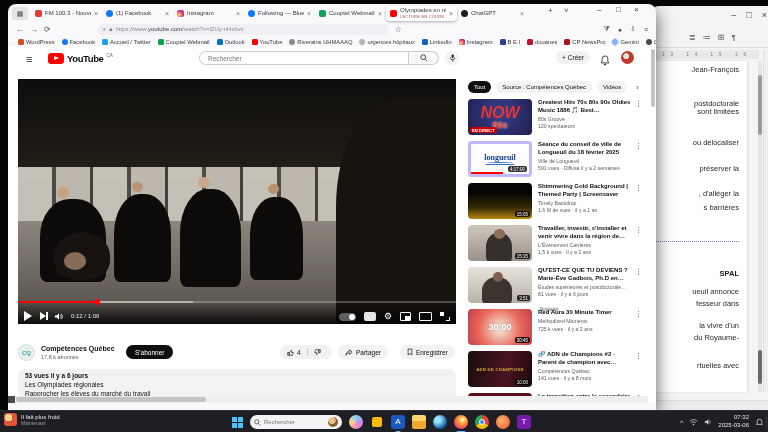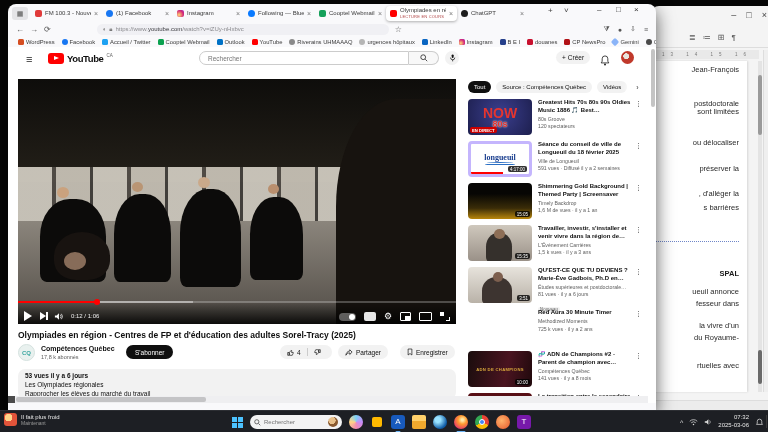--- a/index.html
+++ b/index.html
@@ -156,21 +156,21 @@
   .live-badge { position:absolute; left:2px; bottom:2px; background:#c00; color:#fff; font-size:4.2px; font-weight:bold;
                 padding:.5px 2px; border-radius:2px; }
   .watched { position:absolute; left:0; bottom:0; height:2px; width:55%; background:#f00; }
   .sg-tx { position:absolute; left:70px; top:0; width:94px; }
   .sg-title { font-size:6px; font-weight:bold; color:#0f0f0f; line-height:1.25; max-height:15px; overflow:hidden; }
   .sg-ch, .sg-meta { font-size:5.2px; color:#606060; margin-top:1.5px; white-space:nowrap; overflow:hidden; }
   .sg-new { display:inline-block; background:#f2f2f2; color:#606060; font-size:4.5px; padding:.5px 2px; border-radius:2px; margin-top:1px; }
   .kebab { position:absolute; right:2px; top:1px; color:#0f0f0f; font-size:7px; }
   .th-c { display:flex; flex-direction:column; align-items:center; justify-content:center; height:100%; }
   .thumb-0 { background:radial-gradient(circle at 50% 40%, #3b3f8f, #1d1f4e); }
-  .thumb-0 .now { color:#e5352f; font-weight:bold; font-size:14px; line-height:1; }
+  .thumb-0 .now { color:#e5352f; font-weight:bold; font-size:16px; font-style:italic; line-height:1; }
   .thumb-0 .y80 { color:#e5352f; font-weight:bold; font-size:9px; line-height:1; text-shadow:0 0 2px #fff; }
   .thumb-1 { background:#fff; border:3px solid #c4b5fd; }
   .thumb-1 .lg { color:#1b3f8f; font-size:8px; font-family:"Liberation Serif", serif; font-weight:bold; }
   .thumb-1 .wave { width:30px; height:4px; background:repeating-linear-gradient(#2a6fc4 0 1px, transparent 1px 2px); border-radius:50%; }
   .thumb-2 { background:linear-gradient(#070604 30%, #3a2c08 70%, #b8860b 100%); }
   .thumb-3 { background:linear-gradient(#cfc8bd, #9a9188); position:relative; }
   .thumb-3::after { content:""; position:absolute; left:18px; top:8px; width:26px; height:30px; background:#35302c; border-radius:45% 45% 20% 20%; }
   .thumb-3::before { content:""; position:absolute; left:26px; top:4px; width:11px; height:10px; background:#8d6e56; border-radius:50%; z-index:1; }
   .thumb-4 { background:linear-gradient(#e7e3dc, #b9b2a8); position:relative; }
   .thumb-4::after { content:""; position:absolute; left:14px; top:10px; width:30px; height:28px; background:#3d3430; border-radius:48% 48% 20% 20%; }
@@ -470,21 +470,20 @@
             <span class="c-auto"></span>
             <span class="c-cc"></span>
             <span class="c-gear">⚙</span>
             <span class="c-mini"></span>
             <span class="c-thea"></span>
             <span class="c-full"></span>
           </div>
         </div>
       </div>
 
-      <div class="v-title">Olympiades en région - Centres de FP et d'éducation des adultes Sorel-Tracy (2025)</div>
       <div class="ch-row">
         <div class="ch-avatar">CQ</div>
         <div class="ch-name">Compétences Québec</div>
         <div class="ch-subs">17,8 k abonnés</div>
         <div class="sub-btn">S'abonner</div>
         <div class="pill" style="left:262px;width:52px">
           <svg width="7" height="7" viewBox="0 0 10 10">
               <path d="M1 5h2v4H1zM3.5 9h4l1.5-3.2V5H6.5l.5-2.5L5.7 2 3.5 5z" fill="none" stroke="#0f0f0f" stroke-width=".9"></path>
             </svg>
           <span>4</span>
@@ -583,20 +582,26 @@
             <span class="badge-dur">3:51</span>
           </div>
           <div class="sg-tx"><div class="sg-title">QU'EST-CE QUE TU DEVIENS ? Marie-Ève Gadbois, Ph.D en…</div>
             <div class="sg-ch">Études supérieures et postdoctorale…</div>
             <div class="sg-meta">81 vues · il y a 6 jours</div>
             <span class="sg-new">Nouveau</span></div>
           <span class="kebab">⋮</span>
         </div>
 
         <div class="sg" style="top:232px">
+          <div class="sg-th thumb-5">
+            <div class="th-c">
+                <span class="timer">30:00</span>
+              </div>
+            <span class="badge-dur">30:45</span>
+          </div>
           <div class="sg-tx">
               <div class="sg-title">Red Aura 30 Minute Timer</div>
             <div class="sg-ch">Methodized Moments</div>
             <div class="sg-meta">725 k vues · il y a 2 ans</div>
             </div>
           <span class="kebab">⋮</span>
         </div>
 
         <div class="sg" style="top:274px">
           <div class="sg-th thumb-6">

